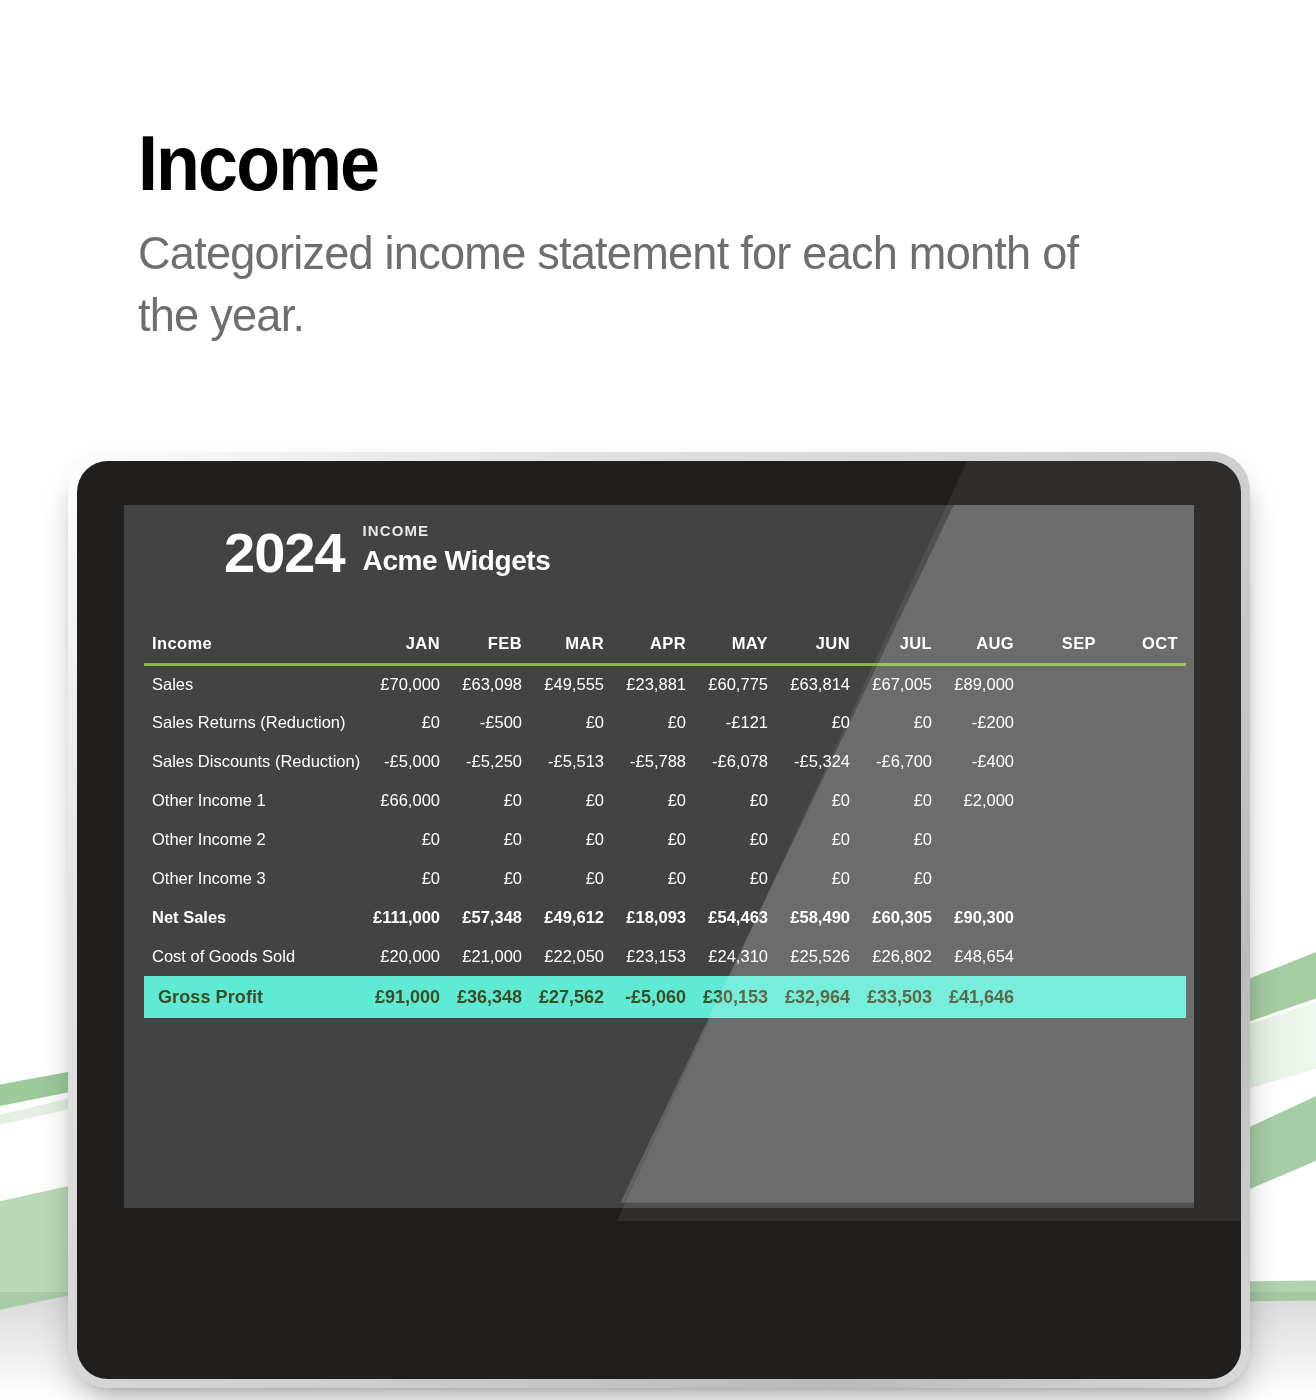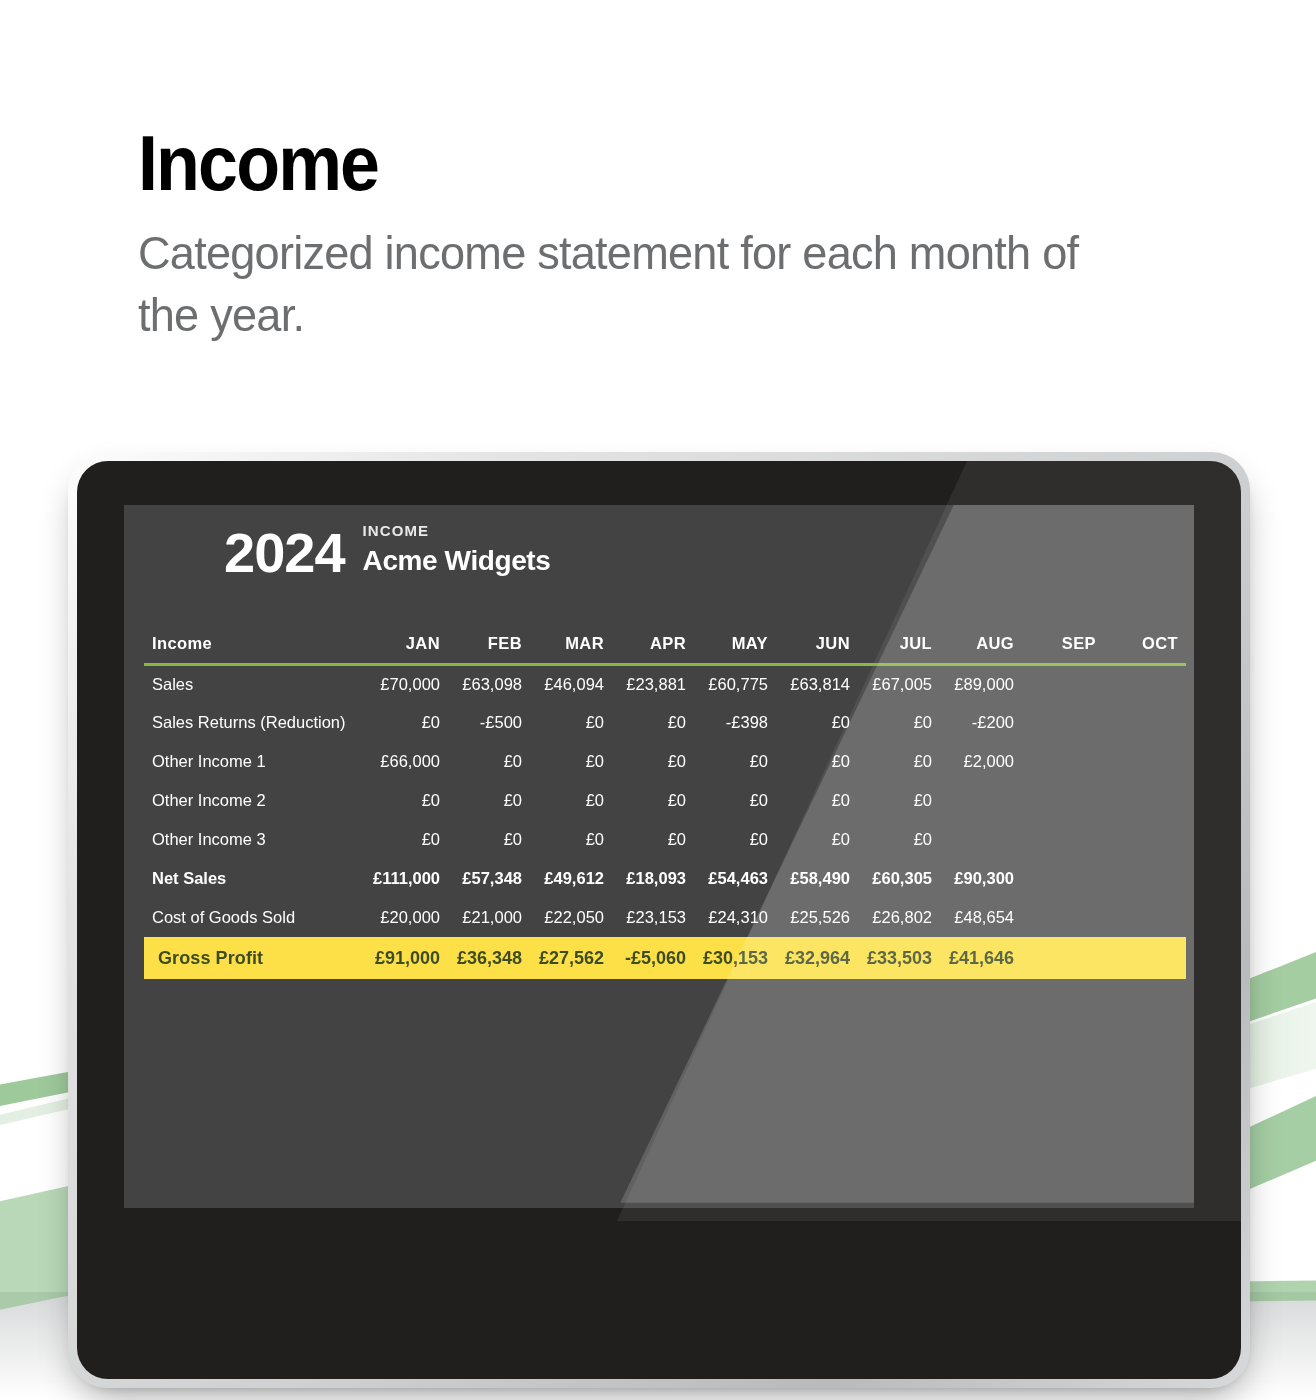--- a/index.html
+++ b/index.html
@@ -164,21 +164,21 @@
     letter-spacing: 0.4px;
     height: 34px;
     padding-bottom: 4px;
   }
   thead tr { border-bottom: 3px solid #8cb542; }
 
   tbody tr.normal td { font-weight: 400; }
   tbody tr.bold td   { font-weight: 700; }
 
   tbody tr.total-row td {
-    background: #fde047;
+    background: #5eead4;
     color: #3e4c23;
     font-weight: 700;
     font-size: 18px;
     height: 42px;
   }
   tbody tr.total-row td.label { padding-left: 14px; letter-spacing: 0.1px; }
 
   
   .bezel-note {
     position: absolute;
@@ -273,39 +273,52 @@
               <th>AUG</th>
               <th>SEP</th>
               <th>OCT</th>
             </tr>
           </thead>
           <tbody id="table-body">
               <tr class="normal">
                 <td class="label">Sales</td>
                 <td>£70,000</td>
                 <td>£63,098</td>
-                <td>£46,094</td>
+                <td>£49,555</td>
                 <td>£23,881</td>
                 <td>£60,775</td>
                 <td>£63,814</td>
                 <td>£67,005</td>
                 <td>£89,000</td>
                 <td></td>
                 <td></td>
               </tr>
               <tr class="normal">
                 <td class="label">Sales Returns (Reduction)</td>
                 <td>£0</td>
                 <td>-£500</td>
                 <td>£0</td>
                 <td>£0</td>
-                <td>-£398</td>
+                <td>-£121</td>
                 <td>£0</td>
                 <td>£0</td>
                 <td>-£200</td>
+                <td></td>
+                <td></td>
+              </tr>
+              <tr class="normal">
+                <td class="label">Sales Discounts (Reduction)</td>
+                <td>-£5,000</td>
+                <td>-£5,250</td>
+                <td>-£5,513</td>
+                <td>-£5,788</td>
+                <td>-£6,078</td>
+                <td>-£5,324</td>
+                <td>-£6,700</td>
+                <td>-£400</td>
                 <td></td>
                 <td></td>
               </tr>
               <tr class="normal">
                 <td class="label">Other Income 1</td>
                 <td>£66,000</td>
                 <td>£0</td>
                 <td>£0</td>
                 <td>£0</td>
                 <td>£0</td>

